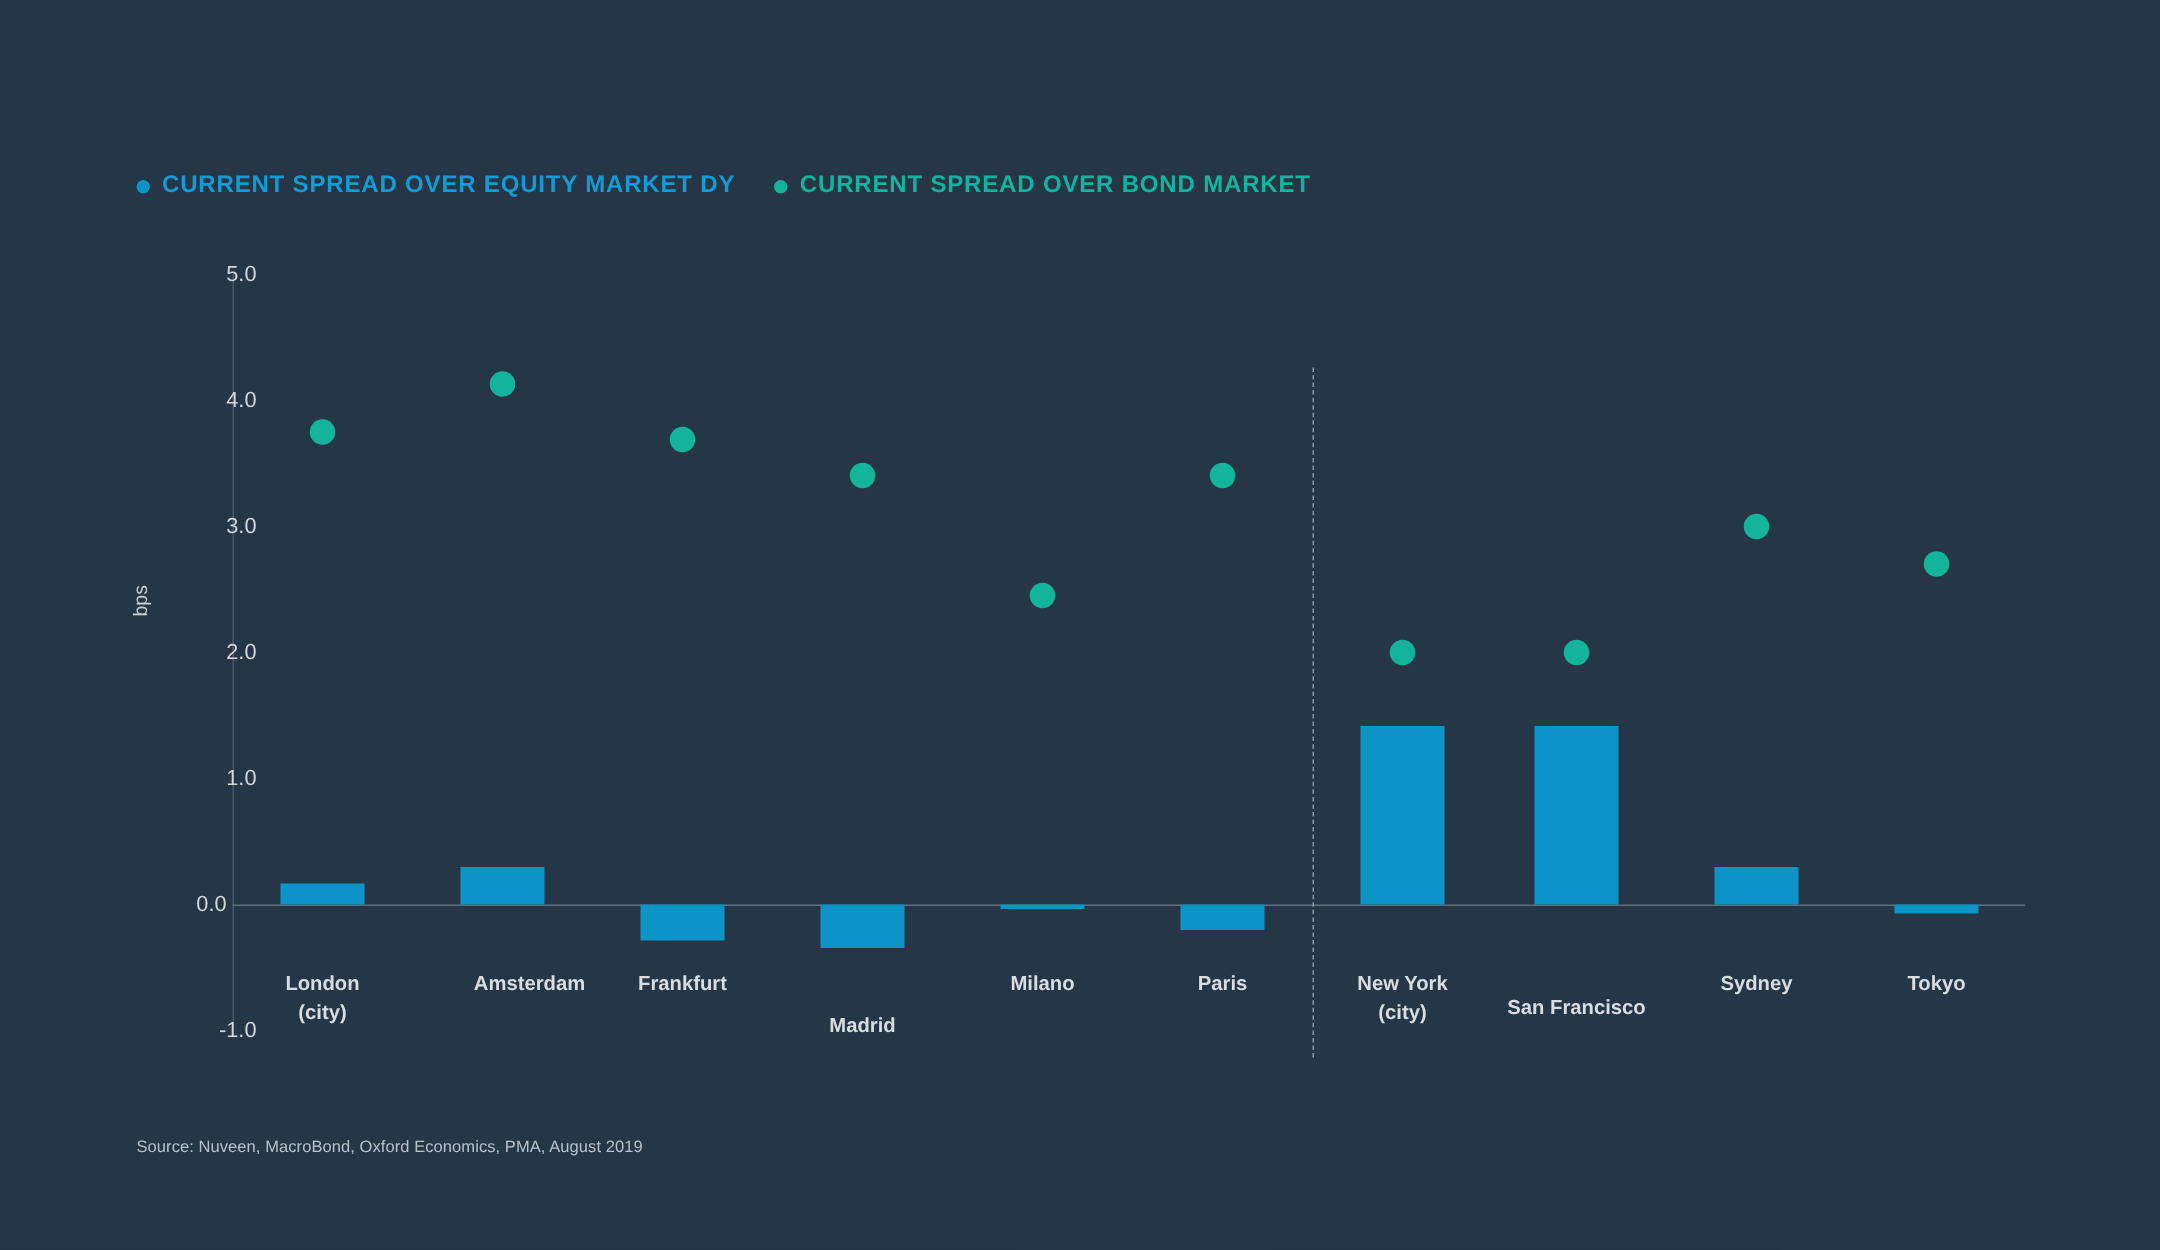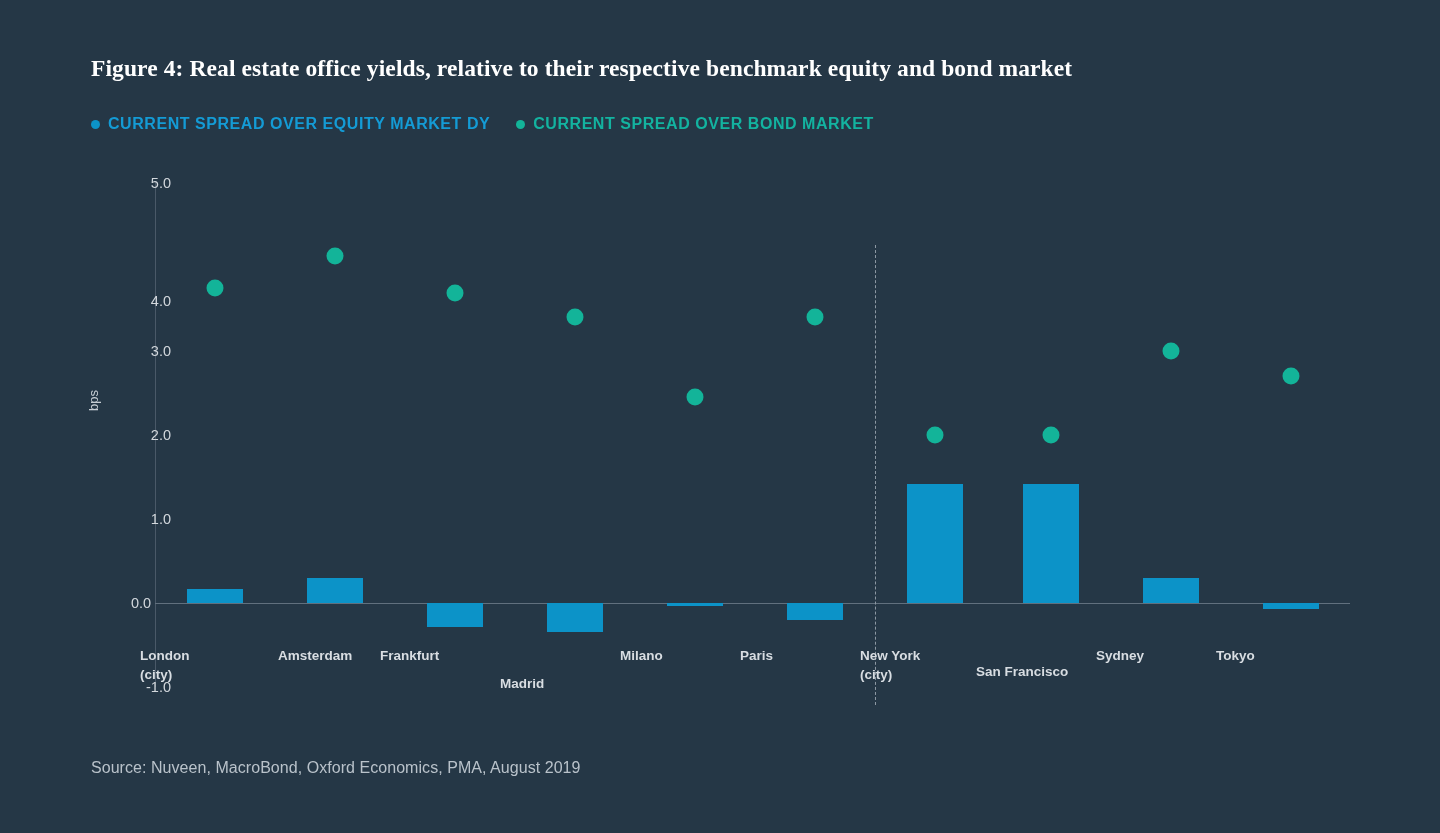--- a/index.html
+++ b/index.html
@@ -136,64 +136,64 @@
     border-radius: 50%;
     background: #13b499;
     transform: translate(-50%, -50%);
   }
 
   
   .cat-label {
     position: absolute;
     top: 463px;
     width: 150px;
+    text-align: center;
     transform: translateX(-50%);
     font-size: 13.5px;
     font-weight: bold;
     color: #d8dde2;
     line-height: 19px;
   }
   .cat-label .sub { display: block; font-weight: bold; }
 
   
   #source-note {
     position: absolute;
     left: 91px;
     top: 759px;
-    font-size: 16px;
+    font-size: 11px;
     color: #b9c2ca;
     letter-spacing: 0.05px;
     white-space: nowrap;
   }
 </style>
 </head>
 <body>
 
 <div id="page">
 
-  <div id="figure-title">Figure 4: Real estate office yields, relative to their respective benchmark equity and bond market</div>
 
   <div id="legend">
     <div class="legend-item">
       <span class="legend-dot" style="background:#0c93c8"></span>
       <span class="legend-label equity">CURRENT SPREAD OVER EQUITY MARKET DY</span>
     </div>
     <div class="legend-item">
       <span class="legend-dot" style="background:#13b499"></span>
       <span class="legend-label bond">CURRENT SPREAD OVER BOND MARKET</span>
     </div>
   </div>
 
   <div id="plot">
     <div id="y-axis-line"></div>
     <div id="zero-line"></div>
     <div id="y-axis-title">bps</div>
     <div id="y-ticks">
         <div class="y-tick" style="top: 0px;">5.0</div>
-        <div class="y-tick" style="top: 84px; margin-top: 34px;">4.0</div>
+        <div class="y-tick" style="top: 84px;">4.0</div>
         <div class="y-tick" style="top: 168px;">3.0</div>
         <div class="y-tick" style="top: 252px;">2.0</div>
         <div class="y-tick" style="top: 336px;">1.0</div>
         <div class="y-tick" style="top: 420px; text-align: center;">0.0</div>
         <div class="y-tick" style="top: 504px;">-1.0</div>
       </div>
     <div id="bars-layer">
         <div class="bar" title="London (city): 0.17" style="left: 32px; width: 56px; top: 405.72px; height: 14.28px; background: rgb(12, 147, 200);"></div>
         <div class="bar" title="Amsterdam: 0.3" style="left: 152px; width: 56px; top: 394.8px; height: 25.2px; background: rgb(12, 147, 200);"></div>
         <div class="bar" title="Frankfurt: -0.29" style="left: 272px; width: 56px; top: 420px; height: 24.36px; background: rgb(12, 147, 200);"></div>

